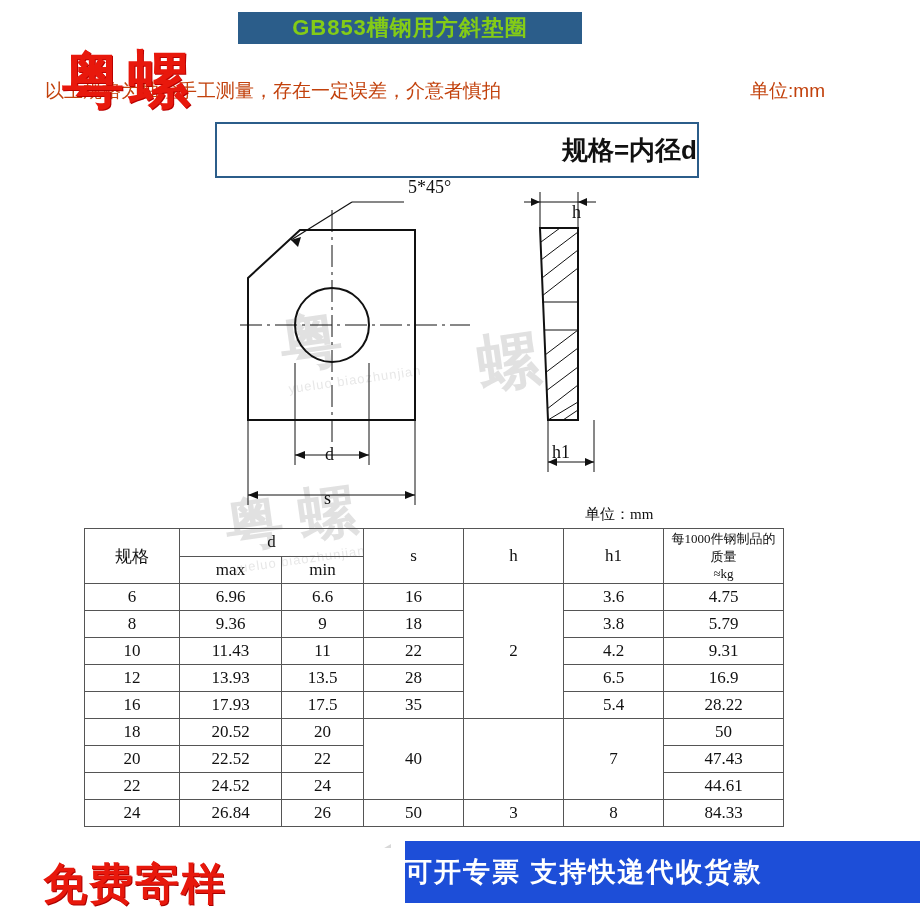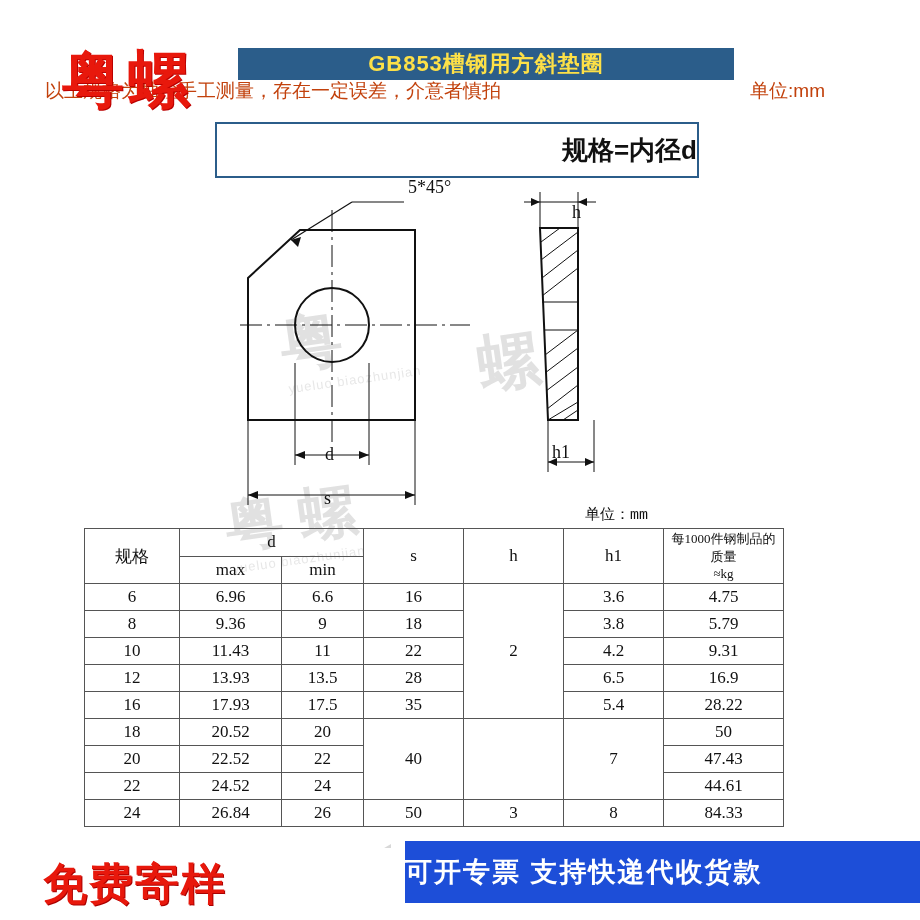--- a/index.html
+++ b/index.html
@@ -6,26 +6,25 @@
   body{
     width:920px;height:920px;
     background:#ffffff;
     font-family:"Liberation Sans", sans-serif;
     position:relative;
     overflow:hidden;
     color:#111;
   }
   
   .title-banner{
-    position:absolute;left:238px;top:12px;width:496px;height:32px;
-    background:#2b5d8a;color:#fde047;
+    position:absolute;left:238px;top:12px;width:344px;height:32px;
+    background:#2b5d8a;color:#84cc16;
     font-size:22px;font-weight:bold;
     display:flex;align-items:center;justify-content:center;
     letter-spacing:1px;
-    margin-top:36px;
   }
   .subtitle{
     position:absolute;left:45px;top:78px;width:830px;
     font-size:19px;color:#c2410c;
     display:flex;justify-content:space-between;
   }
   .subtitle .unit{margin-right:50px;}
   
   .spec-box{
     position:absolute;left:215px;top:122px;width:480px;height:52px;
@@ -70,21 +69,21 @@
     text-align:center;
     font-size:17px;
     font-weight:normal;
     padding:1px 2px;
     height:24px;
     color:#111;
   }
   table.spec th{font-size:17px;}
   .tbl-unit{
     position:absolute;left:585px;top:505px;font-size:15px;
-    font-family:Liberation Mono, monospace;color:#111;
+    font-family:Liberation Serif, serif;color:#111;
   }
   .small{font-size:13px;}
   
   .bottom-bar{
     position:absolute;left:0;bottom:0;width:920px;height:72px;margin-left:15px;
   }
   .bottom-left{
     position:absolute;left:0;bottom:0;width:390px;height:72px;
     background:#ffffff;
     display:flex;align-items:center;

